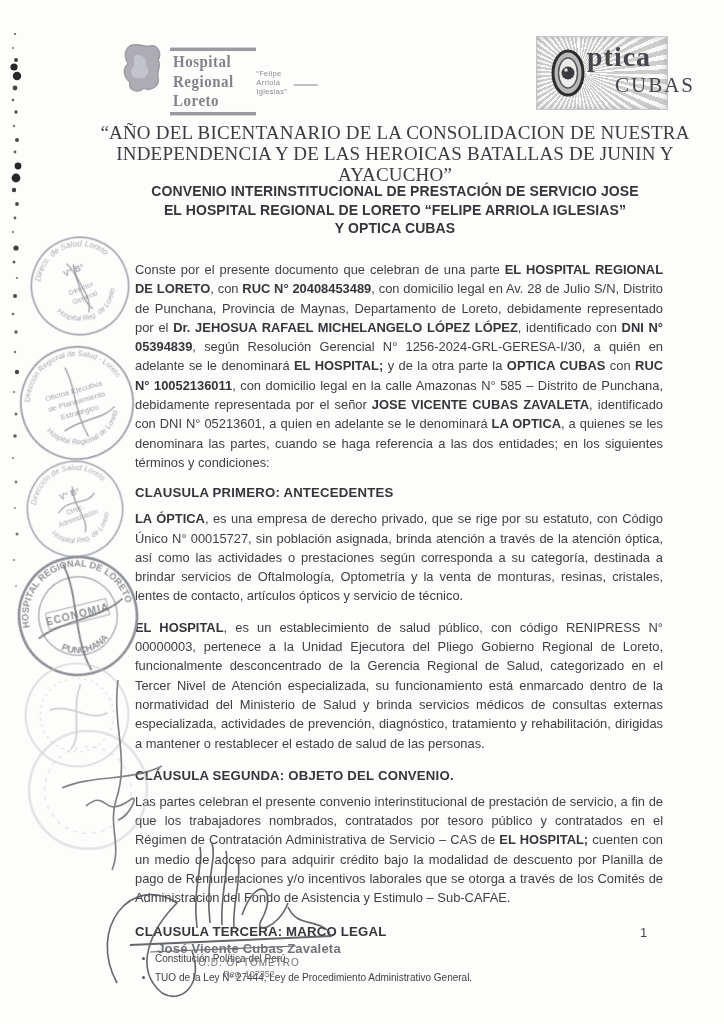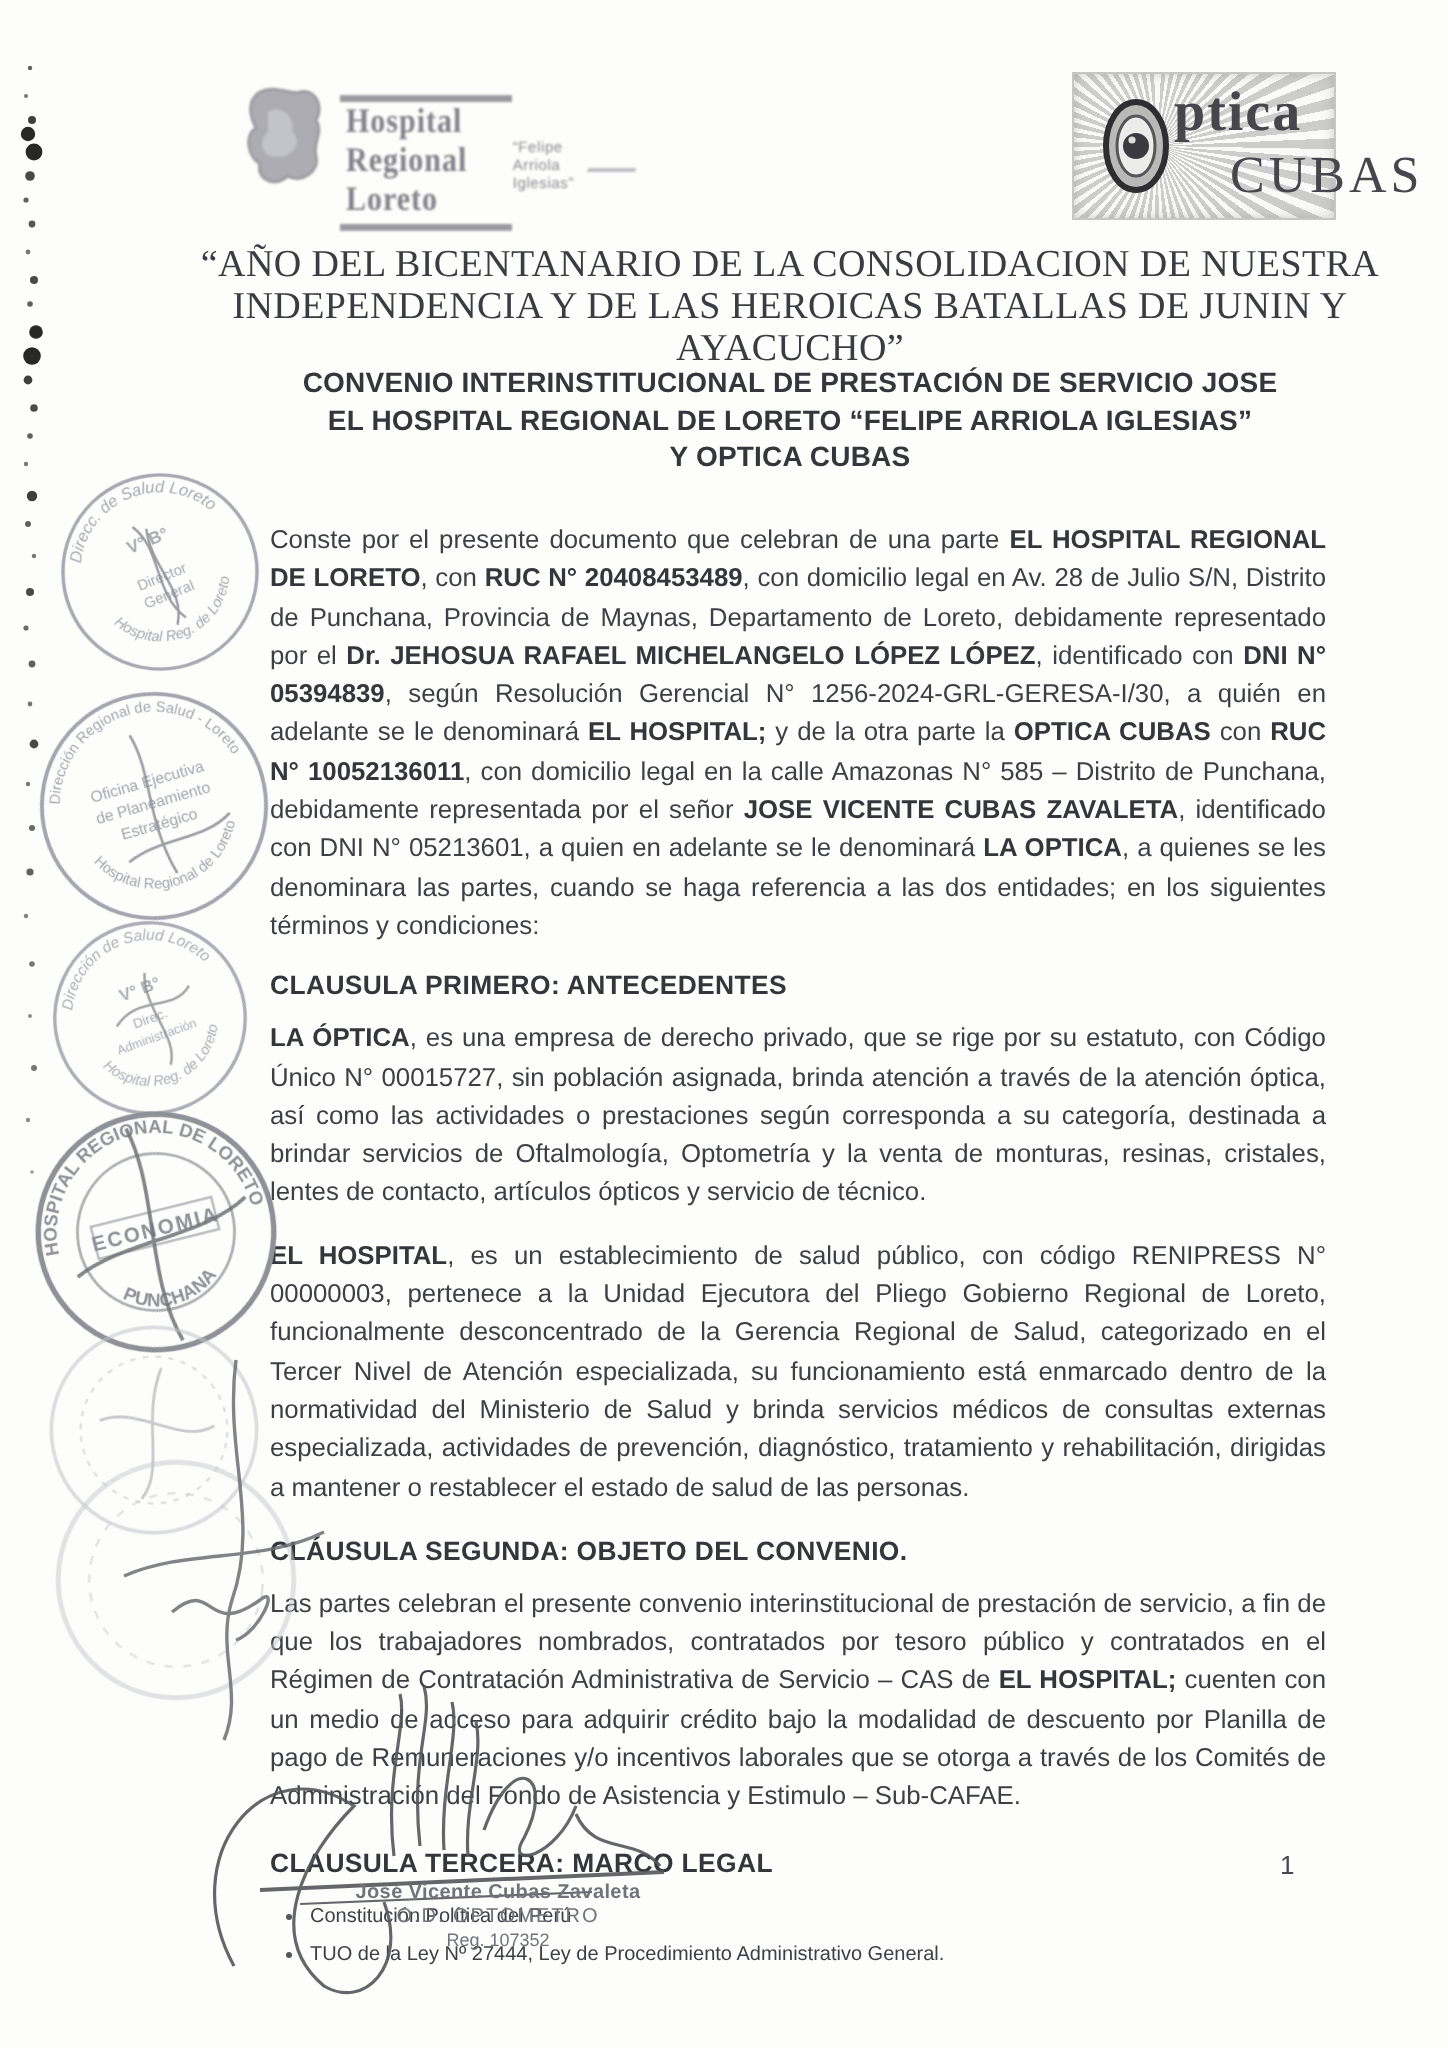--- a/index.html
+++ b/index.html
@@ -20,41 +20,41 @@
     position:absolute;left:536px;top:36px;width:132px;height:74px;
     background:
       repeating-conic-gradient(from 0deg at 32% 50%, rgba(255,255,255,.85) 0deg 3deg, rgba(185,185,183,.45) 3deg 6.5deg),
       #dddddb;
     border:1px solid #c6c6c4;box-shadow:inset 0 0 6px rgba(120,120,120,.35);
     display:flex;align-items:center;padding:4px 6px;box-sizing:border-box;filter:blur(0.3px);
   }
   .lo-text{position:relative;width:100%;height:100%;font-family:"Liberation Serif",serif;color:#46464c;}
   .lo-eye{position:absolute;left:8px;top:8px;}
   .lo-ptica{position:absolute;left:44px;top:0px;font-size:28px;font-weight:600;letter-spacing:1px;}
-  .lo-cubas{position:absolute;left:52px;top:32px;font-size:26px;letter-spacing:2px;padding-left:20px;}
+  .lo-cubas{position:absolute;left:52px;top:32px;font-size:21px;letter-spacing:2px;padding-left:20px;}
   
   .quote{position:absolute;left:100px;top:122px;width:590px;text-align:center;
     font-family:"Liberation Serif",serif;font-size:19px;line-height:21px;color:#3a3c41;letter-spacing:.2px;}
   .doc-title{position:absolute;left:110px;top:182px;width:570px;text-align:center;
     font-weight:bold;font-size:14px;line-height:18.5px;color:#34363b;letter-spacing:.1px;}
   
   .body-col{position:absolute;left:135px;top:260px;width:528px;}
   .body-col p{margin:0;text-align:justify;font-size:12.9px;line-height:19.3px;color:#3d3f44;}
   .body-col .b{font-weight:bold;color:#34363b;}
   h3.clause{margin:13px 0 9px 0;font-size:13.2px;font-weight:bold;color:#34363b;letter-spacing:.2px;}
   .sp{margin-top:12px !important;}
   ul.legal{margin:10px 0 0 4px;padding-left:16px;}
   ul.legal li{font-size:10px;line-height:19.5px;color:#3d3f44;}
   ul.legal li::marker{color:#55575c;font-size:10px;}
   
   .stamp{position:absolute;filter:blur(0.35px);}
   .stamp svg{display:block;}
   
   .sig-typed{position:absolute;left:146px;top:941px;width:206px;text-align:center;color:#70737a;filter:blur(0.3px);}
-  .sig-name{font-size:10px;font-weight:bold;letter-spacing:.2px;}
+  .sig-name{font-size:13px;font-weight:bold;letter-spacing:.2px;}
   .sig-title{font-size:10px;letter-spacing:1px;margin-top:1px;}
   .sig-reg{font-size:9px;margin-top:1px;}
   .page-num{position:absolute;left:640px;top:925px;font-size:13px;color:#46484d;}
   .abs{position:absolute;}
 </style>
 </head>
 <body>
 
 <div class="page">
 

